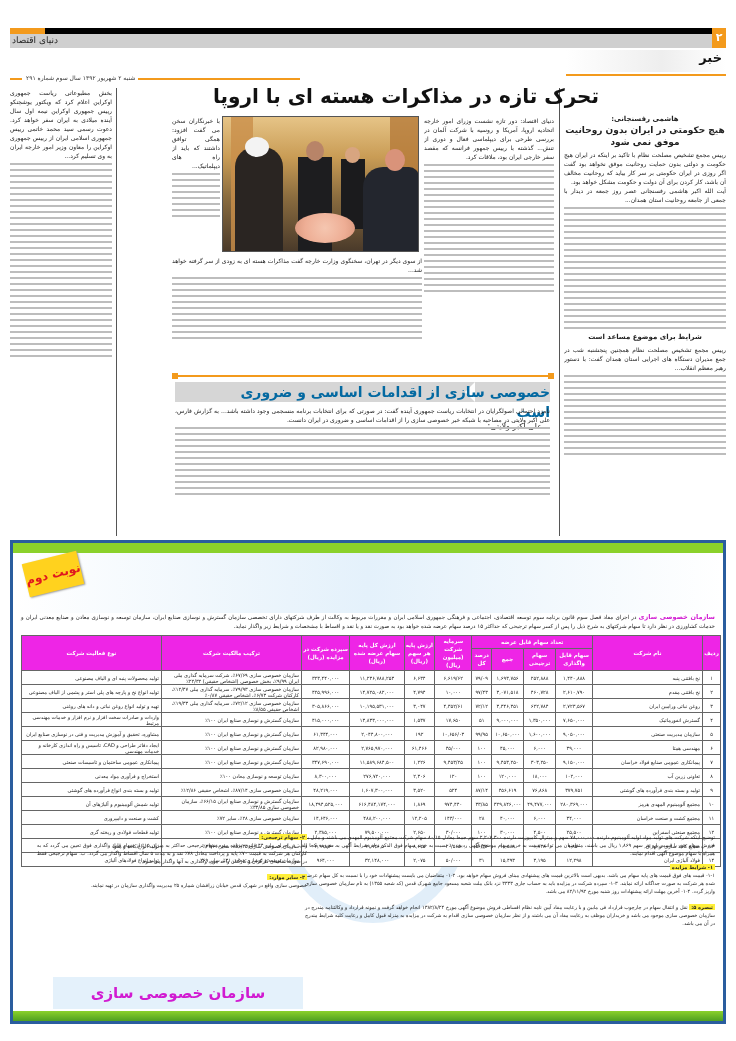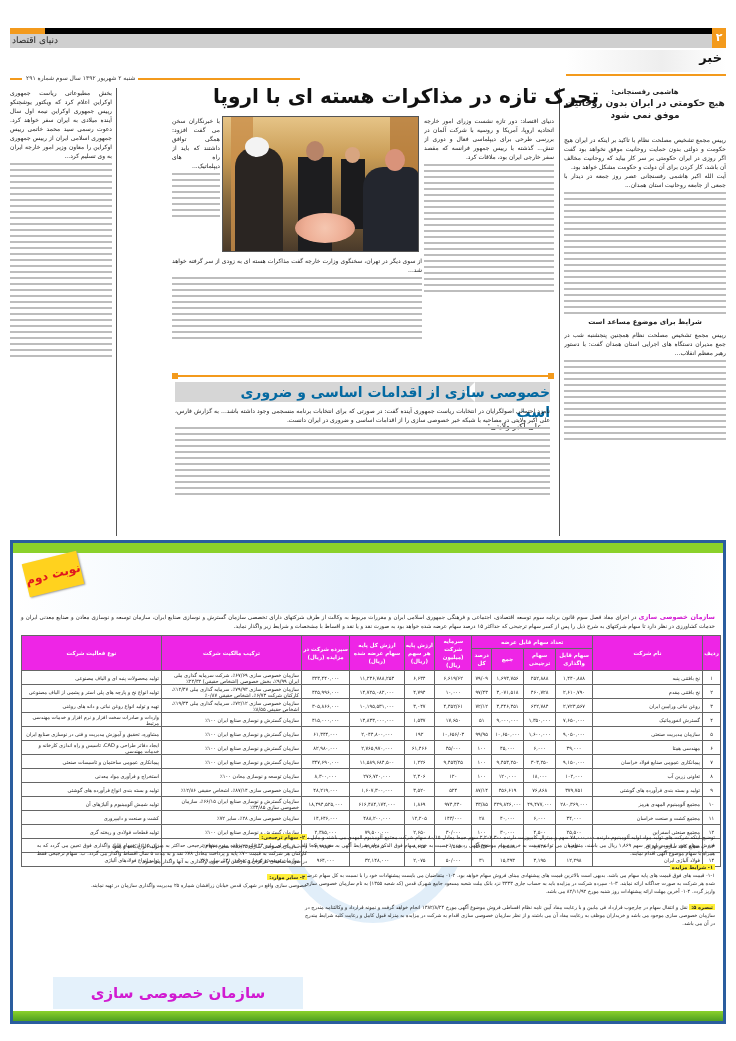--- a/index.html
+++ b/index.html
@@ -14,22 +14,22 @@
   .section-head .label { position: absolute; right: 4px; top: 0; font-size: 13px; font-weight: bold; color: #111; }
   .section-line { position: absolute; top: 74px; right: 10px; width: 160px; height: 2px; background: #f39a1c; }
   .dateline { position: absolute; top: 74px; left: 10px; width: 290px; height: 10px; }
   .dateline .l1 { position: absolute; left: 0; top: 4px; width: 12px; height: 2px; background: #f39a1c; }
   .dateline .l2 { position: absolute; left: 128px; right: 0; top: 4px; height: 2px; background: #f39a1c; }
   .dateline .txt { position: absolute; left: 16px; top: 0; font-size: 6px; color: #333; direction: rtl; white-space: nowrap; }
   .col { position: absolute; font-size: 6px; line-height: 9px; color: #222; text-align: justify; direction: rtl; overflow: hidden; }
   .col .fake { display: block; height: 2px; background: #bdbdbd; margin: 3px 0 4px; }
   .vrule { position: absolute; width: 1px; background: #555; }
   .right-col { top: 88px; right: 10px; width: 162px; height: 452px; }
-  .right-col .kicker { font-size: 7px; text-align: center; font-weight: bold; }
-  .right-col h3 { font-size: 9px; text-align: center; font-weight: bold; line-height: 12px; margin-bottom: 14px; }
+  .right-col .kicker { font-size: 7px; text-align: center; font-weight: bold; margin-top: 27px; }
+  .right-col h3 { font-size: 9px; text-align: center; font-weight: bold; line-height: 12px; margin-bottom: 2px; }
   .right-col .sub { font-size: 7px; font-weight: bold; text-align: center; margin: 3px 0; }
   .left-col { top: 88px; left: 10px; width: 102px; height: 450px; }
   .left-col h3 { font-size: 8.5px; text-align: center; font-weight: bold; line-height: 11px; margin-bottom: 3px; }
   .main-headline { position: absolute; top: 84px; left: 175px; width: 390px; text-align: center; font-size: 20px; font-weight: bold; color: #111; font-family: "DejaVu Sans", sans-serif; margin-left: 36px; }
   .photo { position: absolute; top: 116px; left: 222px; width: 197px; height: 136px; background: linear-gradient(180deg, #e6c487 0%, #c99c55 30%, #8a6c3f 60%, #4a3a2a 100%); overflow: hidden; border: 1px solid #555; }
   .photo .curtainL { position: absolute; left: 8px; top: 0; width: 22px; height: 100%; background: #c98e4a; opacity: .8; }
   .photo .curtainR { position: absolute; right: 0; top: 0; width: 28px; height: 100%; background: #b57b3a; opacity: .8; }
   .photo .p1 { position: absolute; left: 12px; top: 30px; width: 48px; height: 106px; background: #2a2522; border-radius: 20px 20px 0 0; }
   .photo .p1h { position: absolute; left: 22px; top: 20px; width: 24px; height: 20px; background: #f3f3f3; border-radius: 50%; }
   .photo .p2 { position: absolute; left: 75px; top: 40px; width: 34px; height: 96px; background: #1d1d1f; }

